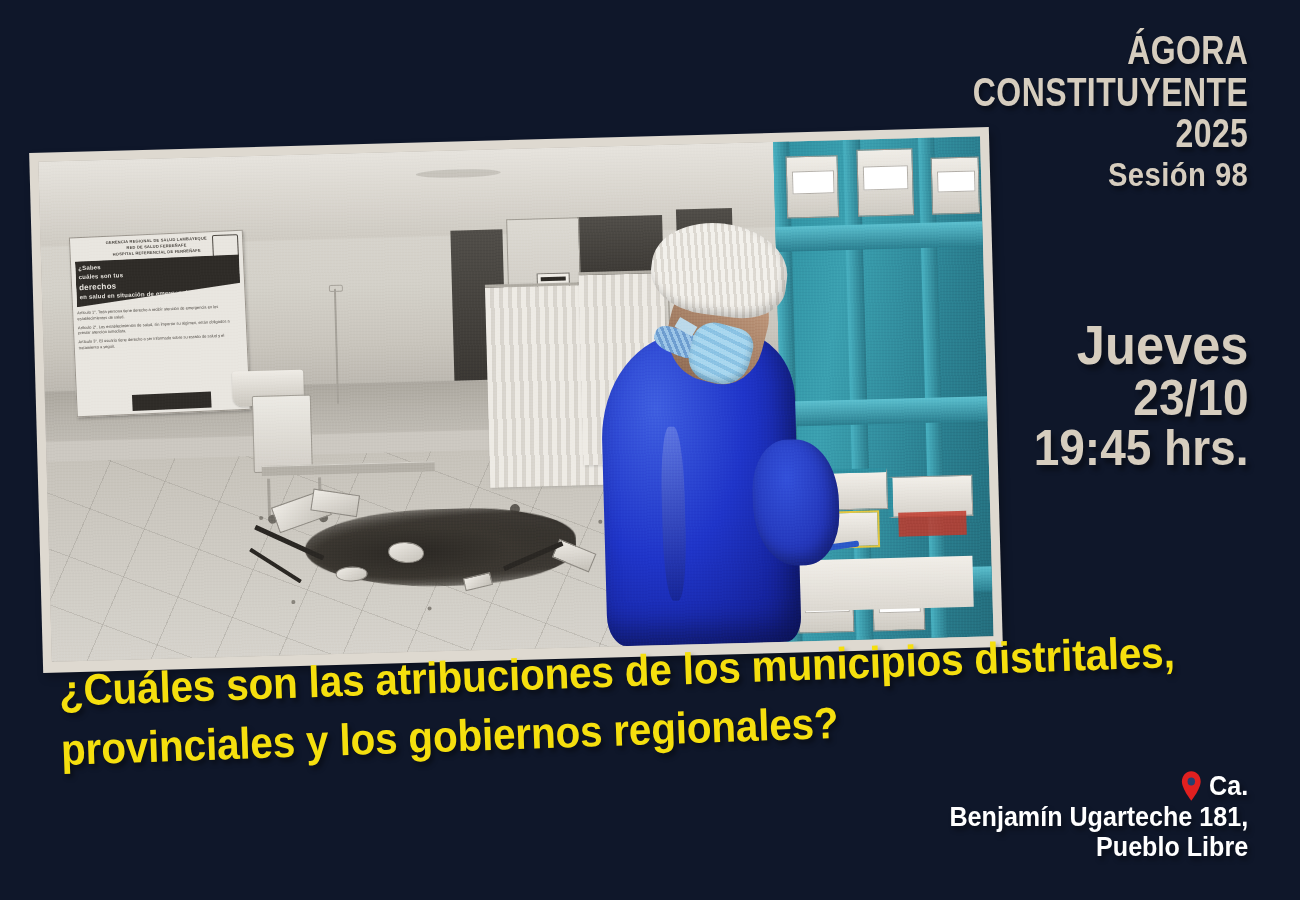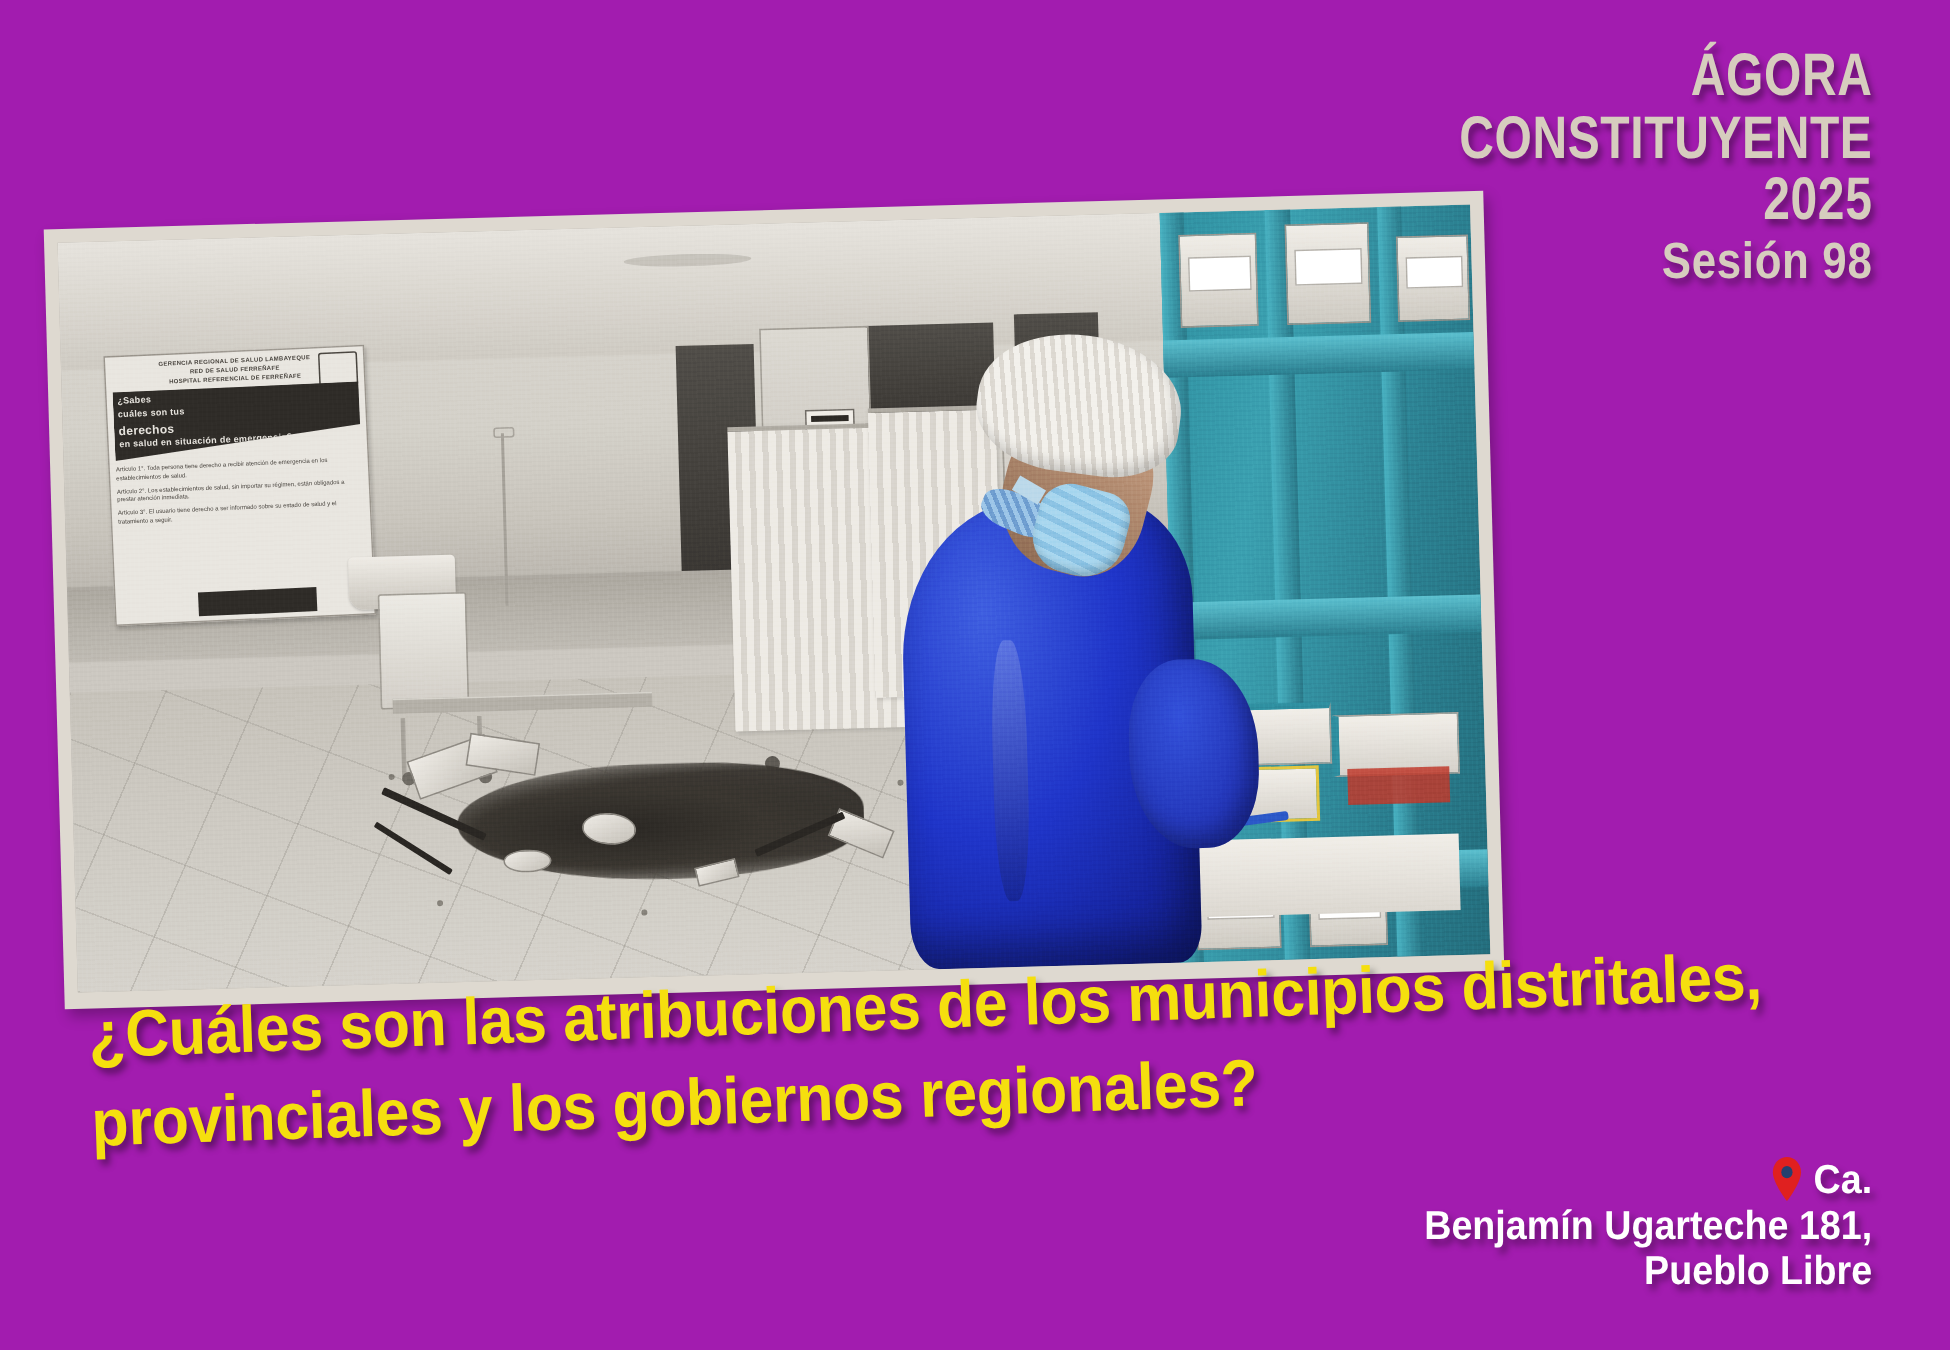--- a/index.html
+++ b/index.html
@@ -8,21 +8,21 @@
     background: #1b3158;
   }
   body {
     font-family: "Liberation Sans", sans-serif;
   }
   .poster {
     position: relative;
     width: 1300px;
     height: 900px;
     overflow: hidden;
-    background: #a21caf;
+    background: #0f172a;
   }
 
   
   .photo-wrap {
     position: absolute;
     left: 36px;
     top: 140px;
     width: 960px;
     height: 520px;
     transform: rotate(-1.55deg);
@@ -604,20 +604,25 @@
     </div>
   </div>
 
   <div class="brand">
     <span class="l1">ÁGORA</span>
     <span class="l2">CONSTITUYENTE</span>
     <span class="l3">2025</span>
     <span class="l4">Sesión 98</span>
   </div>
 
+  <div class="datetime">
+    <span class="d1">Jueves</span>
+    <span class="d2">23/10</span>
+    <span class="d3">19:45 hrs.</span>
+  </div>
 
   <div class="headline">
     <span class="hl hl1">¿Cuáles son las atribuciones de los municipios distritales,</span>
     <span class="hl hl2">provinciales y los gobiernos regionales?</span>
   </div>
 
   <div class="address">
     <div class="addr-line1">
       <span class="pin">
         <svg viewBox="0 0 24 32" width="22" height="30" aria-hidden="true">

